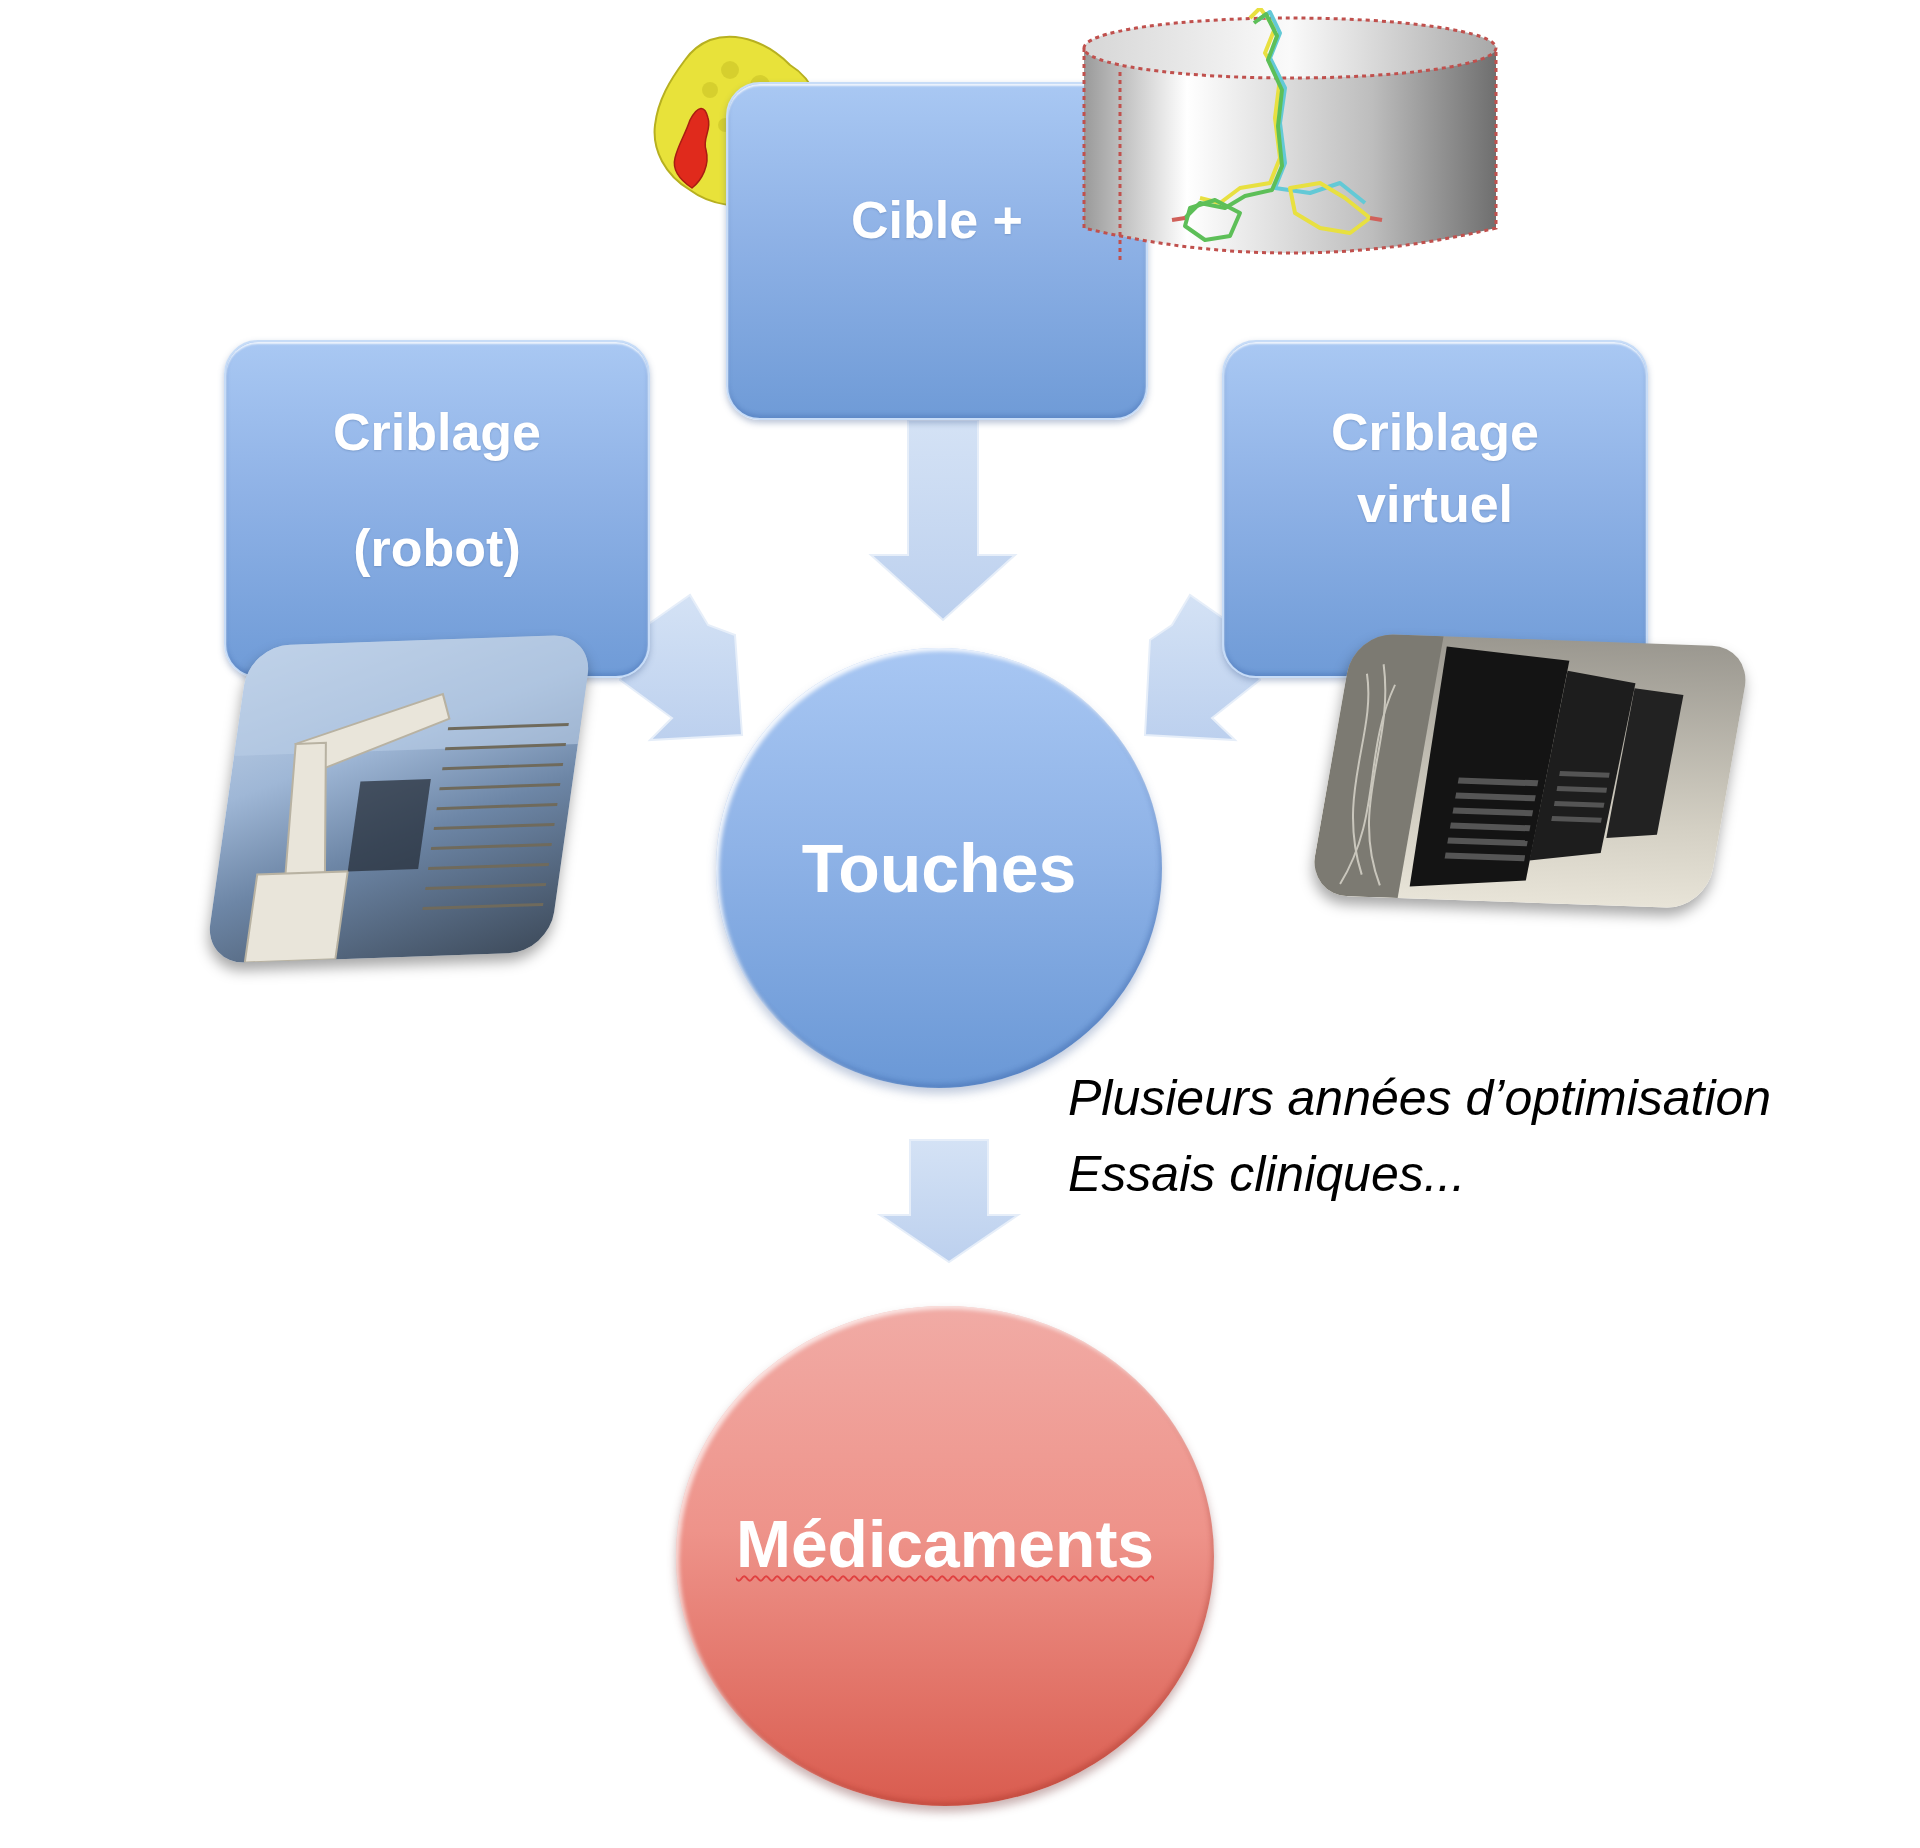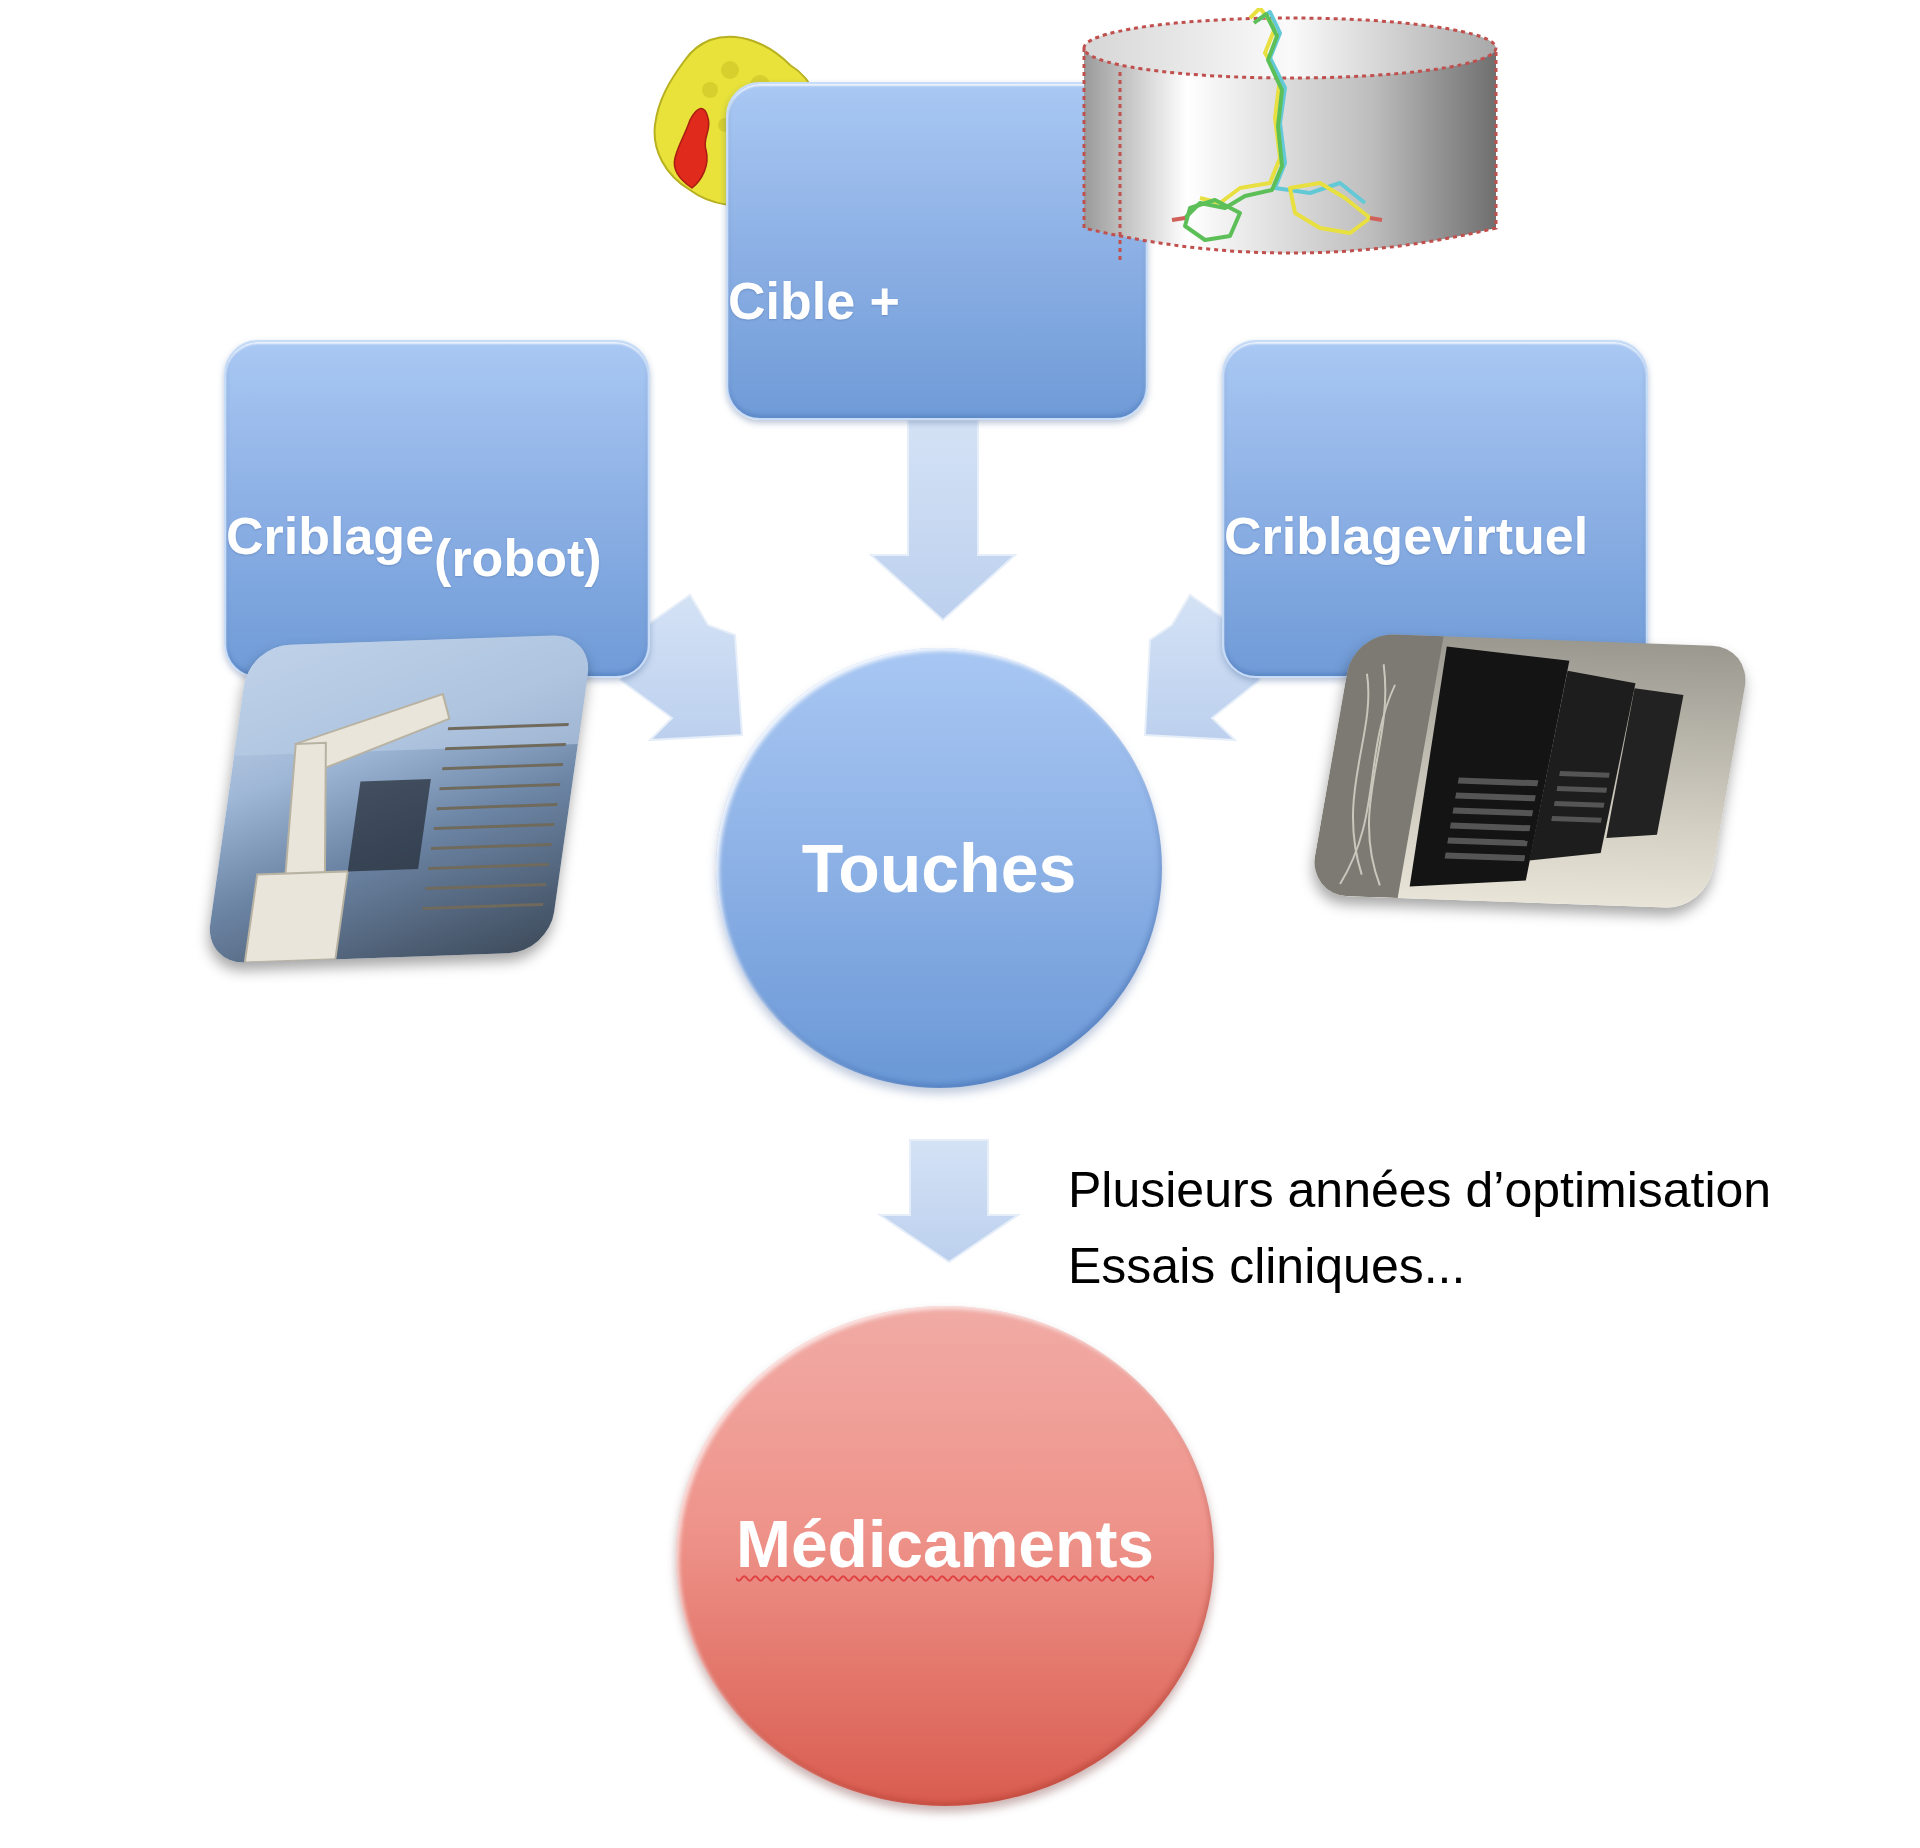--- a/index.html
+++ b/index.html
@@ -8,21 +8,21 @@
     .abs { position: absolute; }
 
     
     .box {
       position: absolute;
       border-radius: 34px;
       background: linear-gradient(180deg, #a9c8f3 0%, #8fb2e6 45%, #6f9bd7 100%);
       box-shadow: 0 3px 6px rgba(60,90,140,0.35), inset 0 2px 2px rgba(255,255,255,0.8), inset 0 -3px 4px rgba(40,80,150,0.25);
       border: 2px solid #c7dcf7;
       color: #fff; text-align: center; font-weight: bold;
-      display: flex; flex-direction: row; align-items: center; justify-content: center;
+      display: flex; flex-direction: column; align-items: center; justify-content: center;
     }
     .box .line { display: block; font-size: 52px; line-height: 72px; text-shadow: 0 1px 2px rgba(40,70,120,0.25); }
     .box .line.gap { margin-top: 44px; }
 
     
     .circle {
       position: absolute; border-radius: 50%;
       display: flex; align-items: center; justify-content: center;
       color: #fff; font-weight: bold;
     }
@@ -172,20 +172,20 @@
       <rect x="230" y="160" width="50" height="5"></rect>
         <rect x="230" y="175" width="50" height="5"></rect>
     </g>
   </svg>
 </div>
 
 <div class="circle blue" style="left:716px;top:648px;width:446px;height:440px;">
   <span style="font-size:68px;">Touches</span>
 </div>
 
-<div class="note" style="left:1068px;top:1152px;white-space:nowrap;">
+<div class="note" style="left:1068px;top:1060px;white-space:nowrap;font-style:italic;">
   <div>Plusieurs années d’optimisation</div>
   <div>Essais cliniques...</div>
 </div>
 
 <div class="circle red" style="left:676px;top:1306px;width:538px;height:500px;align-items:flex-start;">
   <span class="spell" style="font-size:66px;margin-top:200px;">Médicaments</span>
 </div>
 
 </body></html>

